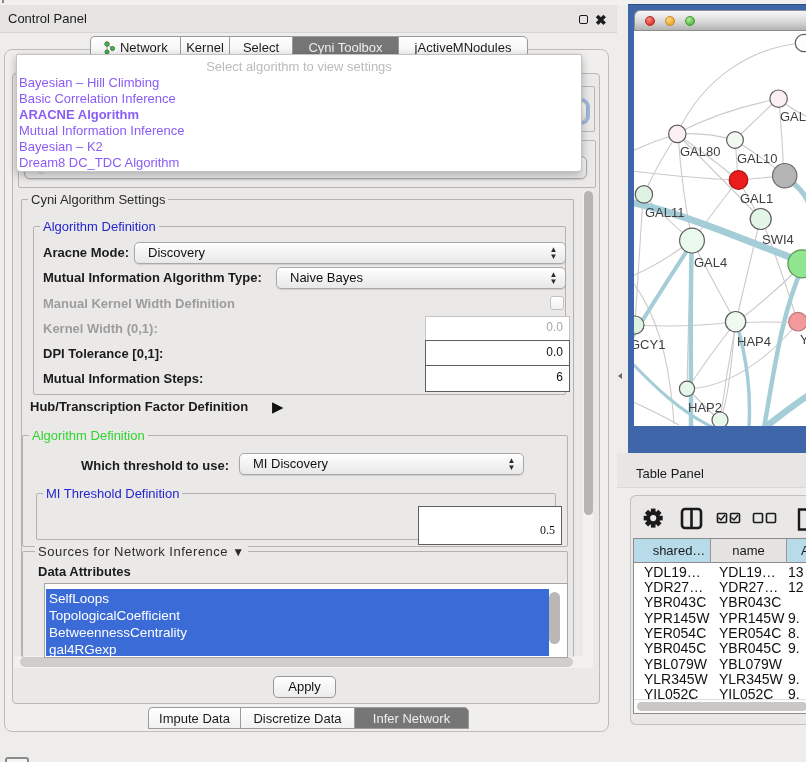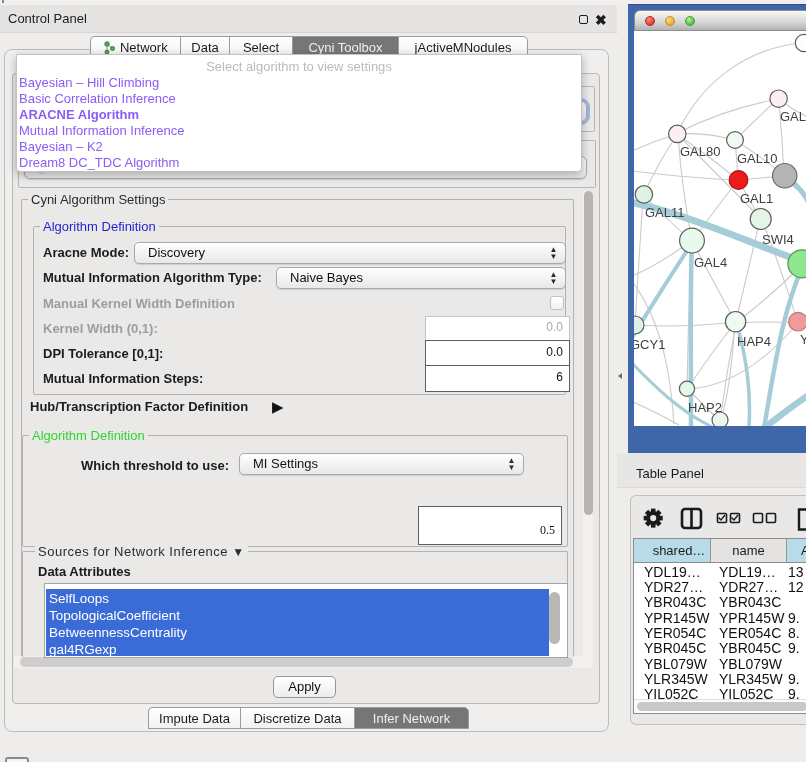--- a/index.html
+++ b/index.html
@@ -38,21 +38,21 @@
 <div class="abs" style="left:12px;top:73px;width:586px;height:629px;background:#eae9e8;border:1px solid #b9b8b7;border-radius:4px;"></div>
 
 <div id="toptabs" class="abs" style="left:90px;top:36px;height:22px;">
   <div class="tab abs" style="left:0;width:89px;border-radius:5px 0 0 0;"><svg width="13" height="14" viewBox="0 0 13 14" style="vertical-align:-3px;">
           <line x1="4" y1="3" x2="9" y2="7" stroke="#9a9a9a"></line>
           <line x1="4" y1="3" x2="4" y2="11" stroke="#9a9a9a"></line>
           <circle cx="4" cy="3" r="2.2" fill="#52b152" stroke="#2e7d32"></circle>
           <circle cx="9.5" cy="7.5" r="2" fill="#52b152" stroke="#2e7d32"></circle>
           <circle cx="4" cy="11" r="2" fill="#52b152" stroke="#2e7d32"></circle>
         </svg> Network</div>
-  <div class="tab abs" style="left:90px;width:48px;">Data</div>
+  <div class="tab abs" style="left:90px;width:48px;">Kernel</div>
   <div class="tab abs" style="left:139px;width:62px;">Select</div>
   <div class="tab tabsel abs" style="left:202px;width:105px;">Cyni Toolbox</div>
   <div class="tab abs" style="left:308px;width:128px;border-right:1px solid #9b9b9b;border-radius:0 5px 0 0;">jActiveMNodules</div>
 </div>
 
 <div class="abs" style="left:18px;top:86px;width:575px;height:44px;border:1px solid #b7b6b5;border-radius:2px;"></div>
 <div class="abs combo" style="left:24px;top:101px;width:561px;height:19px;border-radius:6px;box-shadow:0 0 0 3px rgba(110,160,220,0.65);"></div>
 <div class="abs" style="left:18px;top:140px;width:576px;height:46px;border:1px solid #b7b6b5;border-radius:2px;"></div>
 <div class="abs combo" style="left:24px;top:156px;width:561px;height:21px;border-radius:6px;">
   <div class="tx" style="color:#c9c8c7;">galFiltered.sif default node</div>
@@ -90,22 +90,25 @@
 <div class="field" style="left:425px;top:365px;width:131px;height:21px;border:1px solid #5e5e5e;padding:4px 6px 0 6px;">6</div>
 
 <div class="abs lbl" style="left:30px;top:399px;">Hub/Transcription Factor Definition</div>
 <div class="abs" style="left:272px;top:398px;font-size:15px;color:#111;">▶</div>
 
 <div class="groupbox" style="left:22px;top:435px;width:544px;height:110px;">
   <div class="gtitle" style="left:6px;color:#2fd42f;">Algorithm Definition</div>
 </div>
 <div class="abs lbl" style="left:81px;top:458px;">Which threshold to use:</div>
 <div class="abs combo" style="left:239px;top:453px;width:283px;height:20px;">
-  <div class="tx">MI Settings</div>
+  <div class="tx">MI Discovery</div>
       <div class="arr" style="top:3px;">▲<br>▼</div>
+</div>
+<div class="groupbox" style="left:36px;top:493px;width:518px;height:45px;">
+  <div class="gtitle" style="left:6px;color:#2525cf;background:#eae9e8;">MI Threshold Definition</div>
 </div>
 <div class="field" style="left:418px;top:506px;width:130px;height:21px;border:1px solid #5e5e5e;padding:16px 6px 0 6px;font-family:Liberation Serif, serif;">0.5</div>
 
 <div class="groupbox" style="left:22px;top:551px;width:544px;height:105px;border-bottom:none;">
   <div class="gtitle" style="left:12px;color:#2b2b2b;letter-spacing:0.5px;">Sources for Network Inference <span style="font-size:12px;">▼</span></div>
 </div>
 <div class="abs lbl" style="left:38px;top:564px;">Data Attributes</div>
 <div class="abs" style="left:44px;top:583px;width:522px;height:73px;background:#ffffff;border:1px solid #a6a5a4;overflow:hidden;">
   <div class="abs" style="left:1px;top:5px;width:503px;height:67px;background:#3a6bd7;"></div>
   <div class="abs" style="left:4px;top:7px;font-size:13.5px;color:#fff;">SelfLoops</div>

